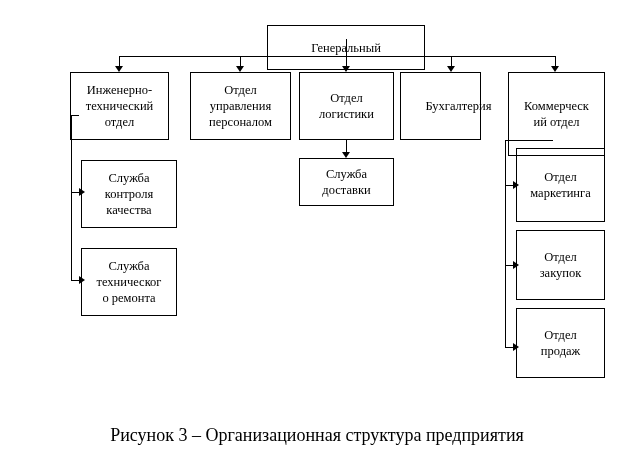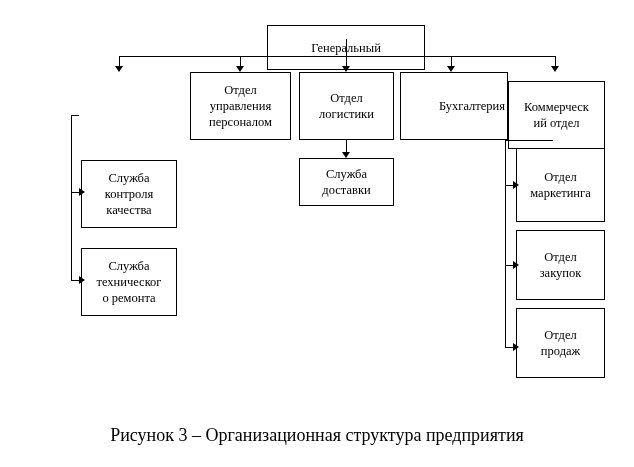--- a/index.html
+++ b/index.html
@@ -96,31 +96,34 @@
 
   <div class="line vline" style="left:346px; top:56px; height:11px;"></div>
   <div class="arrow arrow-down" style="left:342px; top:66px;"></div>
 
   <div class="line vline" style="left:451px; top:56px; height:11px;"></div>
   <div class="arrow arrow-down" style="left:447px; top:66px;"></div>
 
   <div class="line vline" style="left:555px; top:56px; height:11px;"></div>
   <div class="arrow arrow-down" style="left:551px; top:66px;"></div>
 
+  <div class="node" style="left:70px; top:72px; width:99px; height:68px;">Инженерно-
+технический
+отдел</div>
 
   <div class="node" style="left:190px; top:72px; width:101px; height:68px;">Отдел
 управления
 персоналом</div>
 
   <div class="node" style="left:299px; top:72px; width:95px; height:68px;">Отдел
 логистики</div>
 
-  <div class="node" style="left:400px; top:72px; width:108px; height:68px;padding-left:39px;">Бухгалтерия</div>
+  <div class="node" style="left:400px; top:72px; width:81px; height:68px;padding-left:39px;">Бухгалтерия</div>
 
-  <div class="node" style="left:508px; top:72px; width:97px; height:68px;margin-top:9px;">Коммерческ
+  <div class="node" style="left:508px; top:72px; width:97px; height:84px;">Коммерческ
 ий отдел</div>
 
   <div class="line vline" style="left:71px; top:115px; height:165px;"></div>
   <div class="line hline" style="left:71px; top:115px; width:8px;"></div>
 
   <div class="line hline" style="left:71px; top:192px; width:10px;"></div>
   <div class="arrow arrow-right" style="left:79px; top:188px;"></div>
 
   <div class="line hline" style="left:71px; top:280px; width:10px;"></div>
   <div class="arrow arrow-right" style="left:79px; top:276px;"></div>

